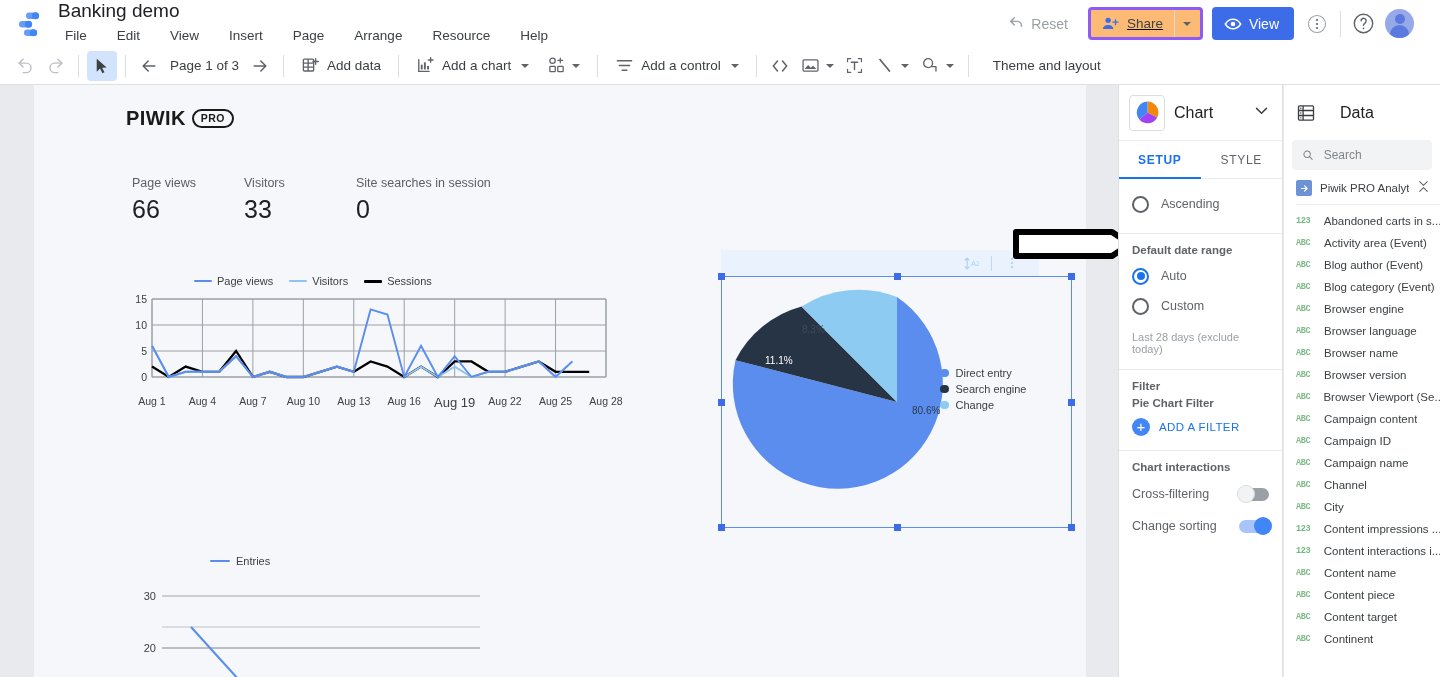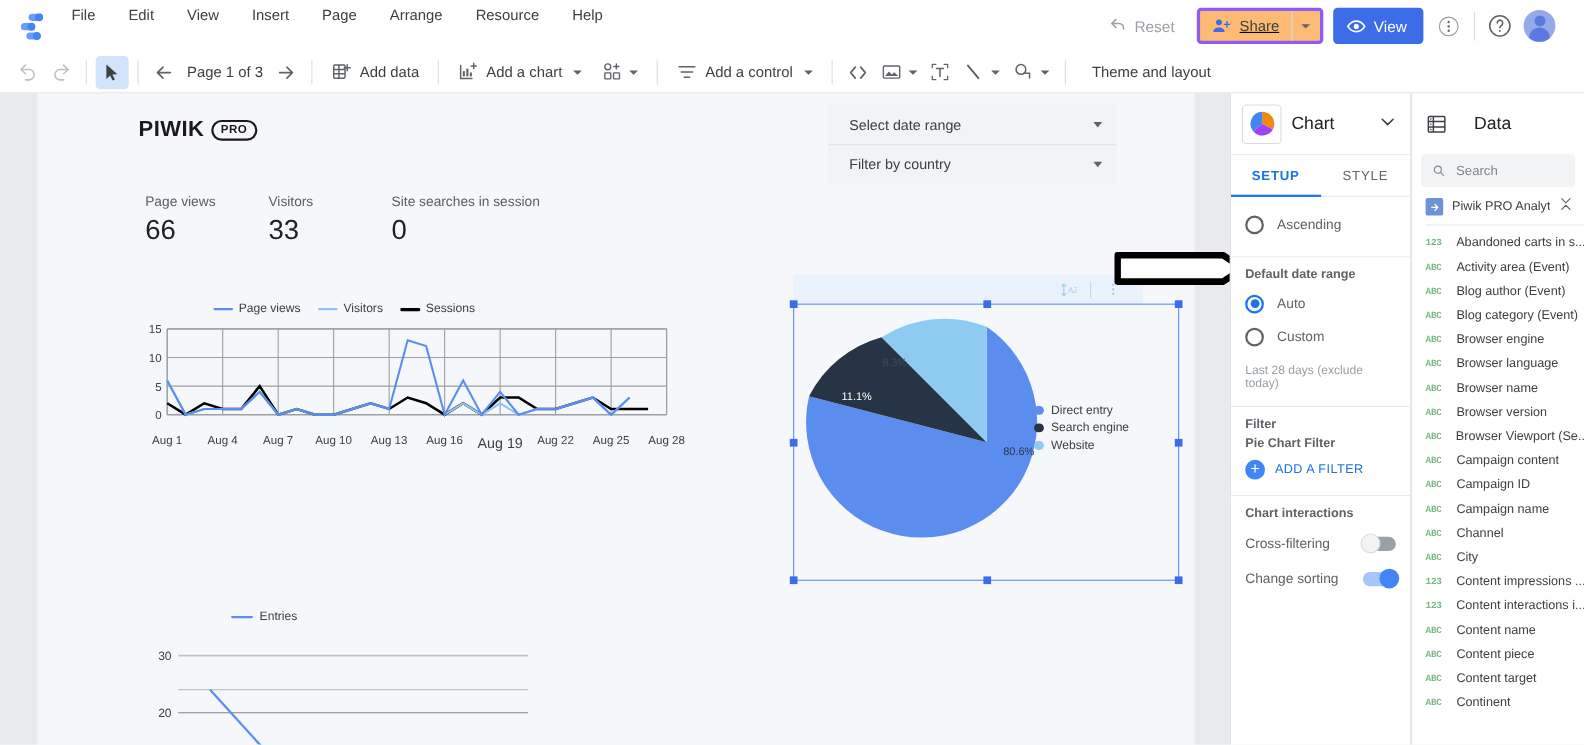--- a/index.html
+++ b/index.html
@@ -267,20 +267,21 @@
       <svg class="logo-svg" viewBox="0 0 30 26">
         <rect x="13" y="0.5" width="13" height="6.5" rx="3.25" fill="#669df6"></rect>
         <circle cx="22.5" cy="3.75" r="3.6" fill="#4285f4"></circle>
         <rect x="6" y="9" width="13" height="6.5" rx="3.25" fill="#669df6"></rect>
         <circle cx="15.5" cy="12.25" r="3.6" fill="#4285f4"></circle>
         <rect x="11" y="17.5" width="13" height="6.5" rx="3.25" fill="#669df6"></rect>
         <circle cx="20.5" cy="20.75" r="3.6" fill="#4285f4"></circle>
       </svg>
     </div>
     <div class="title-menu">
+      <div class="doc-title">Banking demo</div>
       <div class="menubar">
         <div class="menu-item">File</div>
         <div class="menu-item">Edit</div>
         <div class="menu-item">View</div>
         <div class="menu-item">Insert</div>
         <div class="menu-item">Page</div>
         <div class="menu-item">Arrange</div>
         <div class="menu-item">Resource</div>
         <div class="menu-item">Help</div>
       </div>
@@ -545,30 +546,20 @@
         <svg width="400" height="105" style="display:block;margin-top:8px">
           <text x="22" y="25" font-size="11" fill="#3c4043" text-anchor="end" id="etick30">30</text>
           <line x1="28" y1="21" x2="346" y2="21" stroke="#bdc1c6" stroke-width="1.6"></line>
           <line x1="28" y1="52" x2="346" y2="52" stroke="#bdc1c6" stroke-width="1.2"></line>
           <text x="22" y="77" font-size="11" fill="#3c4043" text-anchor="end" id="etick20">20</text>
           <line x1="28" y1="73" x2="346" y2="73" stroke="#80868b" stroke-width="1"></line>
           <polyline points="57,52 105,105" fill="none" stroke="#5b8def" stroke-width="2.1"></polyline>
         </svg>
       </div>
 
-      <div class="controls">
-        <div class="ctrl-row">
-          <span>Select date range</span>
-          <span class="ctrl-caret"></span>
-        </div>
-        <div class="ctrl-row">
-          <span>Filter by country</span>
-          <span class="ctrl-caret"></span>
-        </div>
-      </div>
 
       <div class="pie-widget">
         <div class="pie-hover-bar">
           <div class="hov-ico">
             <svg width="15" height="15" viewBox="0 0 24 24" fill="none" stroke="#a9d2f7" stroke-width="1.9">
               <path d="M5 3.5v17M2 6.5l3-3 3 3M2 17.5l3 3 3-3" stroke-linecap="round" stroke-linejoin="round"></path>
               <text x="11" y="16" font-size="12" fill="#a9d2f7" stroke="none" font-family="Liberation Sans, sans-serif">AZ</text>
             </svg>
           </div>
           <div class="hov-sep"></div>
@@ -600,21 +591,21 @@
             <div class="pl-item">
               <span class="pl-dot" style="background:#5b8def"></span>
               <span class="pl-text">Direct entry</span>
             </div>
             <div class="pl-item">
               <span class="pl-dot" style="background:#263445"></span>
               <span class="pl-text">Search engine</span>
             </div>
             <div class="pl-item">
               <span class="pl-dot" style="background:#8ecbf3"></span>
-              <span class="pl-text">Website</span>
+              <span class="pl-text">Change</span>
             </div>
           </div>
 
           <div class="handle" style="left:-4px;top:-4px"></div>
           <div class="handle" style="left:172px;top:-4px"></div>
           <div class="handle" style="right:-4px;top:-4px"></div>
           <div class="handle" style="left:-4px;top:122px"></div>
           <div class="handle" style="right:-4px;top:122px"></div>
           <div class="handle" style="left:-4px;bottom:-4px"></div>
           <div class="handle" style="left:172px;bottom:-4px"></div>

